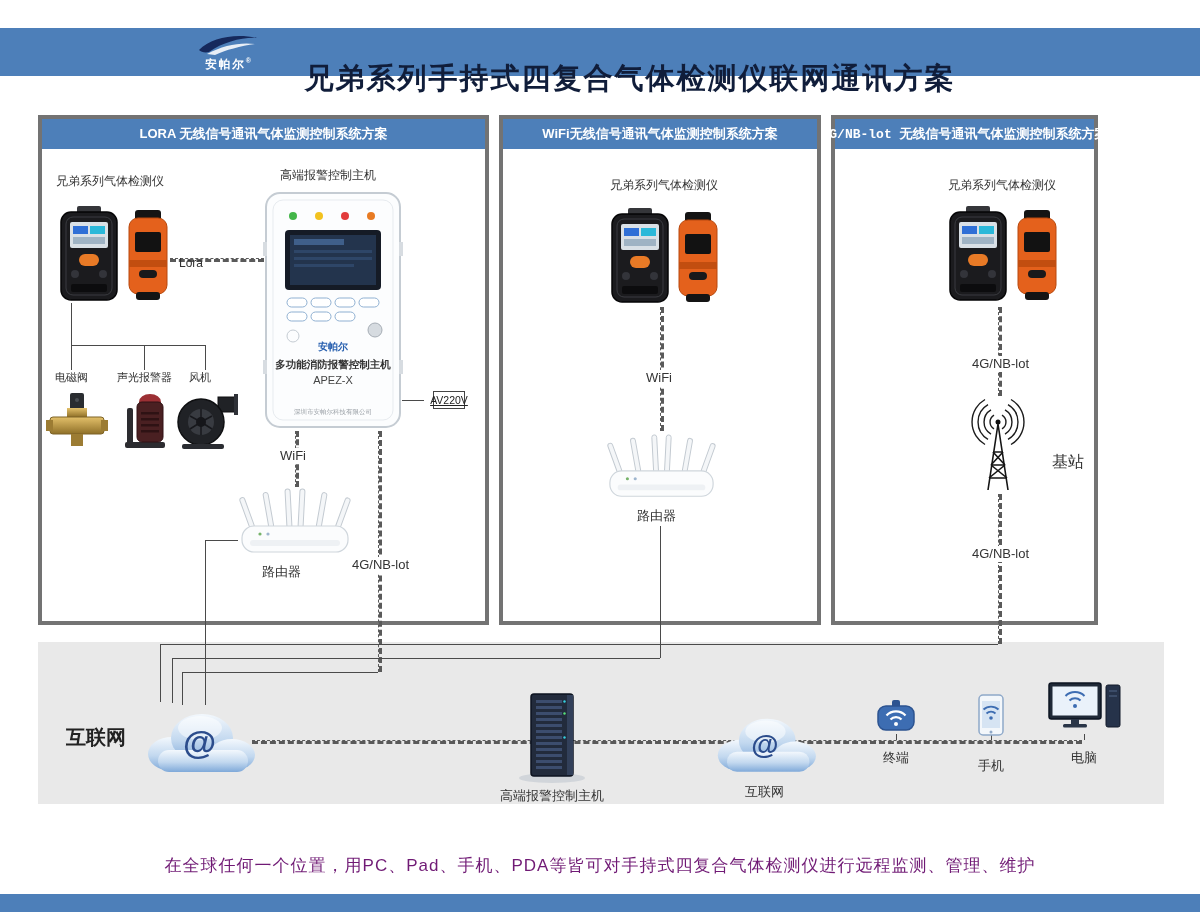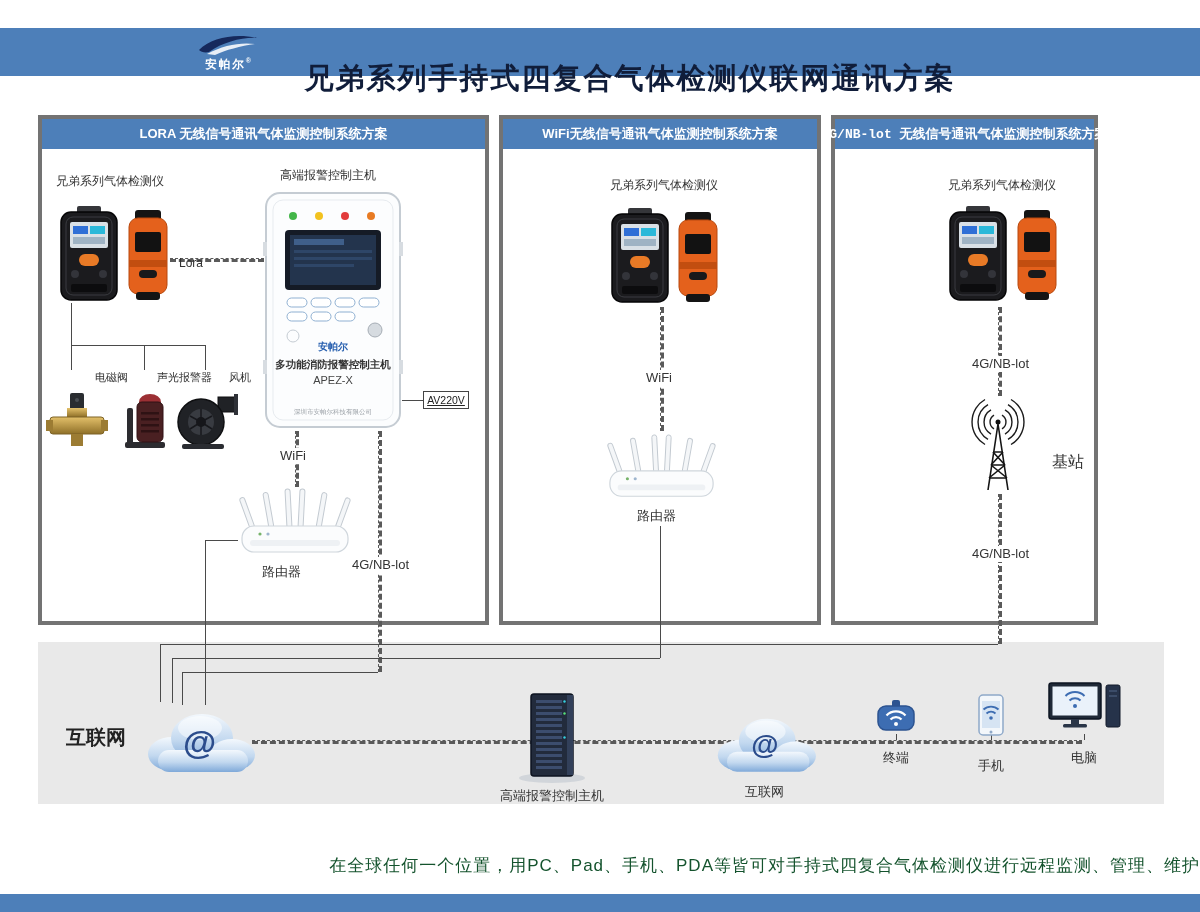--- a/index.html
+++ b/index.html
@@ -16,24 +16,24 @@
   .logo{position:absolute;left:184px;top:1px;width:88px;height:46px;display:flex;flex-direction:column;align-items:center;justify-content:center;}
   .logo-text{color:#fff;font-size:11.5px;font-weight:bold;letter-spacing:2px;line-height:1;}
   .logo-reg{font-size:7px;vertical-align:super;letter-spacing:0;}
   .panel{position:absolute;top:115px;height:510px;border:4px solid #737373;background:#fff;}
   .panel-h{height:30px;background:#4d7fb9;color:#fff;font-size:13px;font-weight:bold;
     display:flex;align-items:center;justify-content:center;white-space:nowrap;}
   .gray-band{position:absolute;left:38px;top:642px;width:1126px;height:162px;background:#e9e9e9;}
   .bottom-bar{position:absolute;left:0;top:894px;width:1200px;height:18px;background:#4d7fb9;}
   .lbl{position:absolute;font-size:12px;color:#333;white-space:nowrap;line-height:1.2;}
   .lbl13{font-size:13px;}
-  .lbl11{font-size:11px;margin-left:40px;}
+  .lbl11{font-size:11px;}
   .tag{background:#fff;padding:0 4px;}
-  .note{position:absolute;left:0;top:854px;width:1200px;text-align:right;font-size:17px;
-    font-weight:500;color:#14532d;letter-spacing:1px;}
+  .note{position:absolute;left:0;top:854px;width:1200px;text-align:center;font-size:17px;
+    font-weight:500;color:#701a75;letter-spacing:1px;}
   .net-title{position:absolute;left:66px;top:724px;font-size:20px;font-weight:600;color:#222;}
   .at-overlay{position:absolute;display:flex;align-items:center;justify-content:center;
     font-weight:bold;color:#2b4c8c;}
   .avbox{position:absolute;border:1px solid #444;background:#fff;font-size:10.5px;color:#222;
     display:flex;align-items:center;justify-content:center;}
 </style>
 </head>
 <body>
 
 <div class="canvas">
@@ -182,21 +182,21 @@
         <rect x="48" y="122" width="20" height="9" rx="4.5"></rect>
       <rect x="72" y="122" width="20" height="9" rx="4.5"></rect>
     </g>
     <circle cx="112" cy="140" r="7" fill="#d6dbe0" stroke="#a6adb5"></circle>
     <circle cx="30" cy="146" r="6" fill="none" stroke="#c5ccd3"></circle>
     <text x="70" y="160" text-anchor="middle" font-size="10" font-weight="bold" fill="#2b62b0">安帕尔</text>
     <text x="70" y="178" text-anchor="middle" font-size="10.5" font-weight="bold" fill="#333">多功能消防报警控制主机</text>
     <text x="70" y="194" text-anchor="middle" font-size="11" fill="#444">APEZ-X</text>
     <text x="70" y="224" text-anchor="middle" font-size="6.5" fill="#9aa0a6">深圳市安帕尔科技有限公司</text>
   </svg>
-  <div class="avbox" style="left:423px;top:391px;width:46px;height:18px;text-decoration:underline;">AV220V</div>
+  <div class="avbox" style="left:433px;top:391px;width:32px;height:18px;text-decoration:underline;">AV220V</div>
 
   <div class="lbl lbl11" style="left:55px;top:371px;">电磁阀</div>
   <div class="lbl lbl11" style="left:117px;top:371px;">声光报警器</div>
   <div class="lbl lbl11" style="left:189px;top:371px;">风机</div>
 
   <svg class="abs" style="left:46px;top:392px;" width="62" height="58" viewBox="0 0 62 58">
     <rect x="24" y="1" width="14" height="17" rx="2" fill="#2a2d31"></rect>
     <circle cx="31" cy="8" r="2" fill="#4a4e54"></circle>
     <rect x="21" y="16" width="20" height="9" fill="url(#grad-gold)"></rect>
     <rect x="4" y="25" width="54" height="17" rx="3" fill="url(#grad-gold)" stroke="#7c6226" stroke-width="1"></rect>

